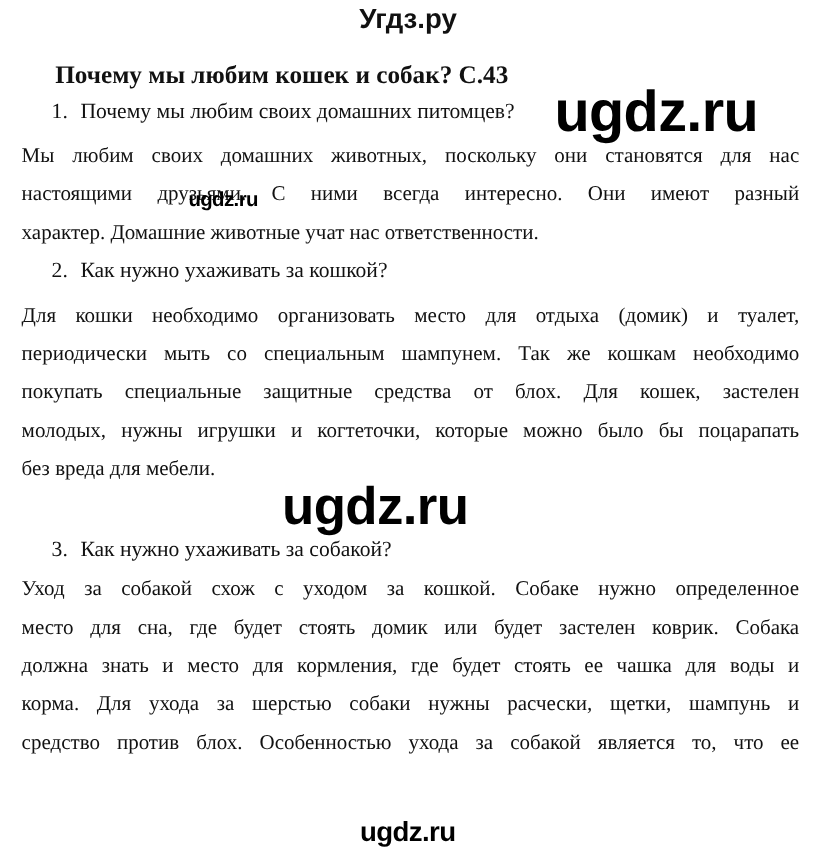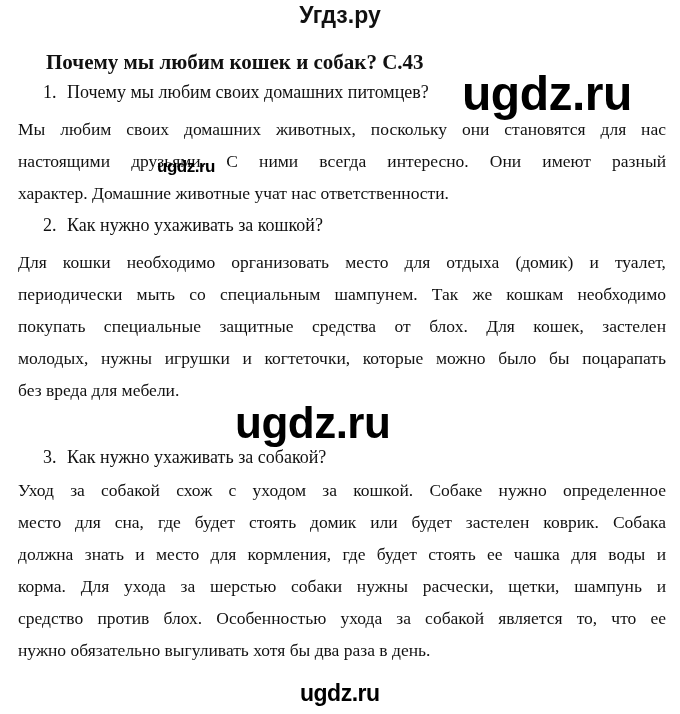--- a/index.html
+++ b/index.html
@@ -61,19 +61,18 @@
 
 <div class="q" style="top:447px;">
   <span class="num">3.</span><span>Как нужно ухаживать за собакой?</span>
 </div>
 <div class="para" style="top:474px;">
   <span class="line">Уход за собакой схож с уходом за кошкой. Собаке нужно определенное</span>
   <span class="line">место для сна, где будет стоять домик или будет застелен коврик. Собака</span>
   <span class="line">должна знать и место для кормления, где будет стоять ее чашка для воды и</span>
   <span class="line">корма. Для ухода за шерстью собаки нужны расчески, щетки, шампунь и</span>
   <span class="line">средство против блох. Особенностью ухода за собакой является то, что ее</span>
-  <span class="line last">нужно обязательно выгуливать хотя бы два раза в день.</span>
 </div>
 
 <div class="wm wm-big" style="left:462px; top:66px;">ugdz.ru</div>
 <div class="wm wm-small" style="left:157px; top:157px;">ugdz.ru</div>
 <div class="wm wm-big" style="left:235px; top:398px; font-size:44px;">ugdz.ru</div>
 <div class="wm wm-foot" style="left:300px; top:680px;">ugdz.ru</div>
 
 </body></html>

